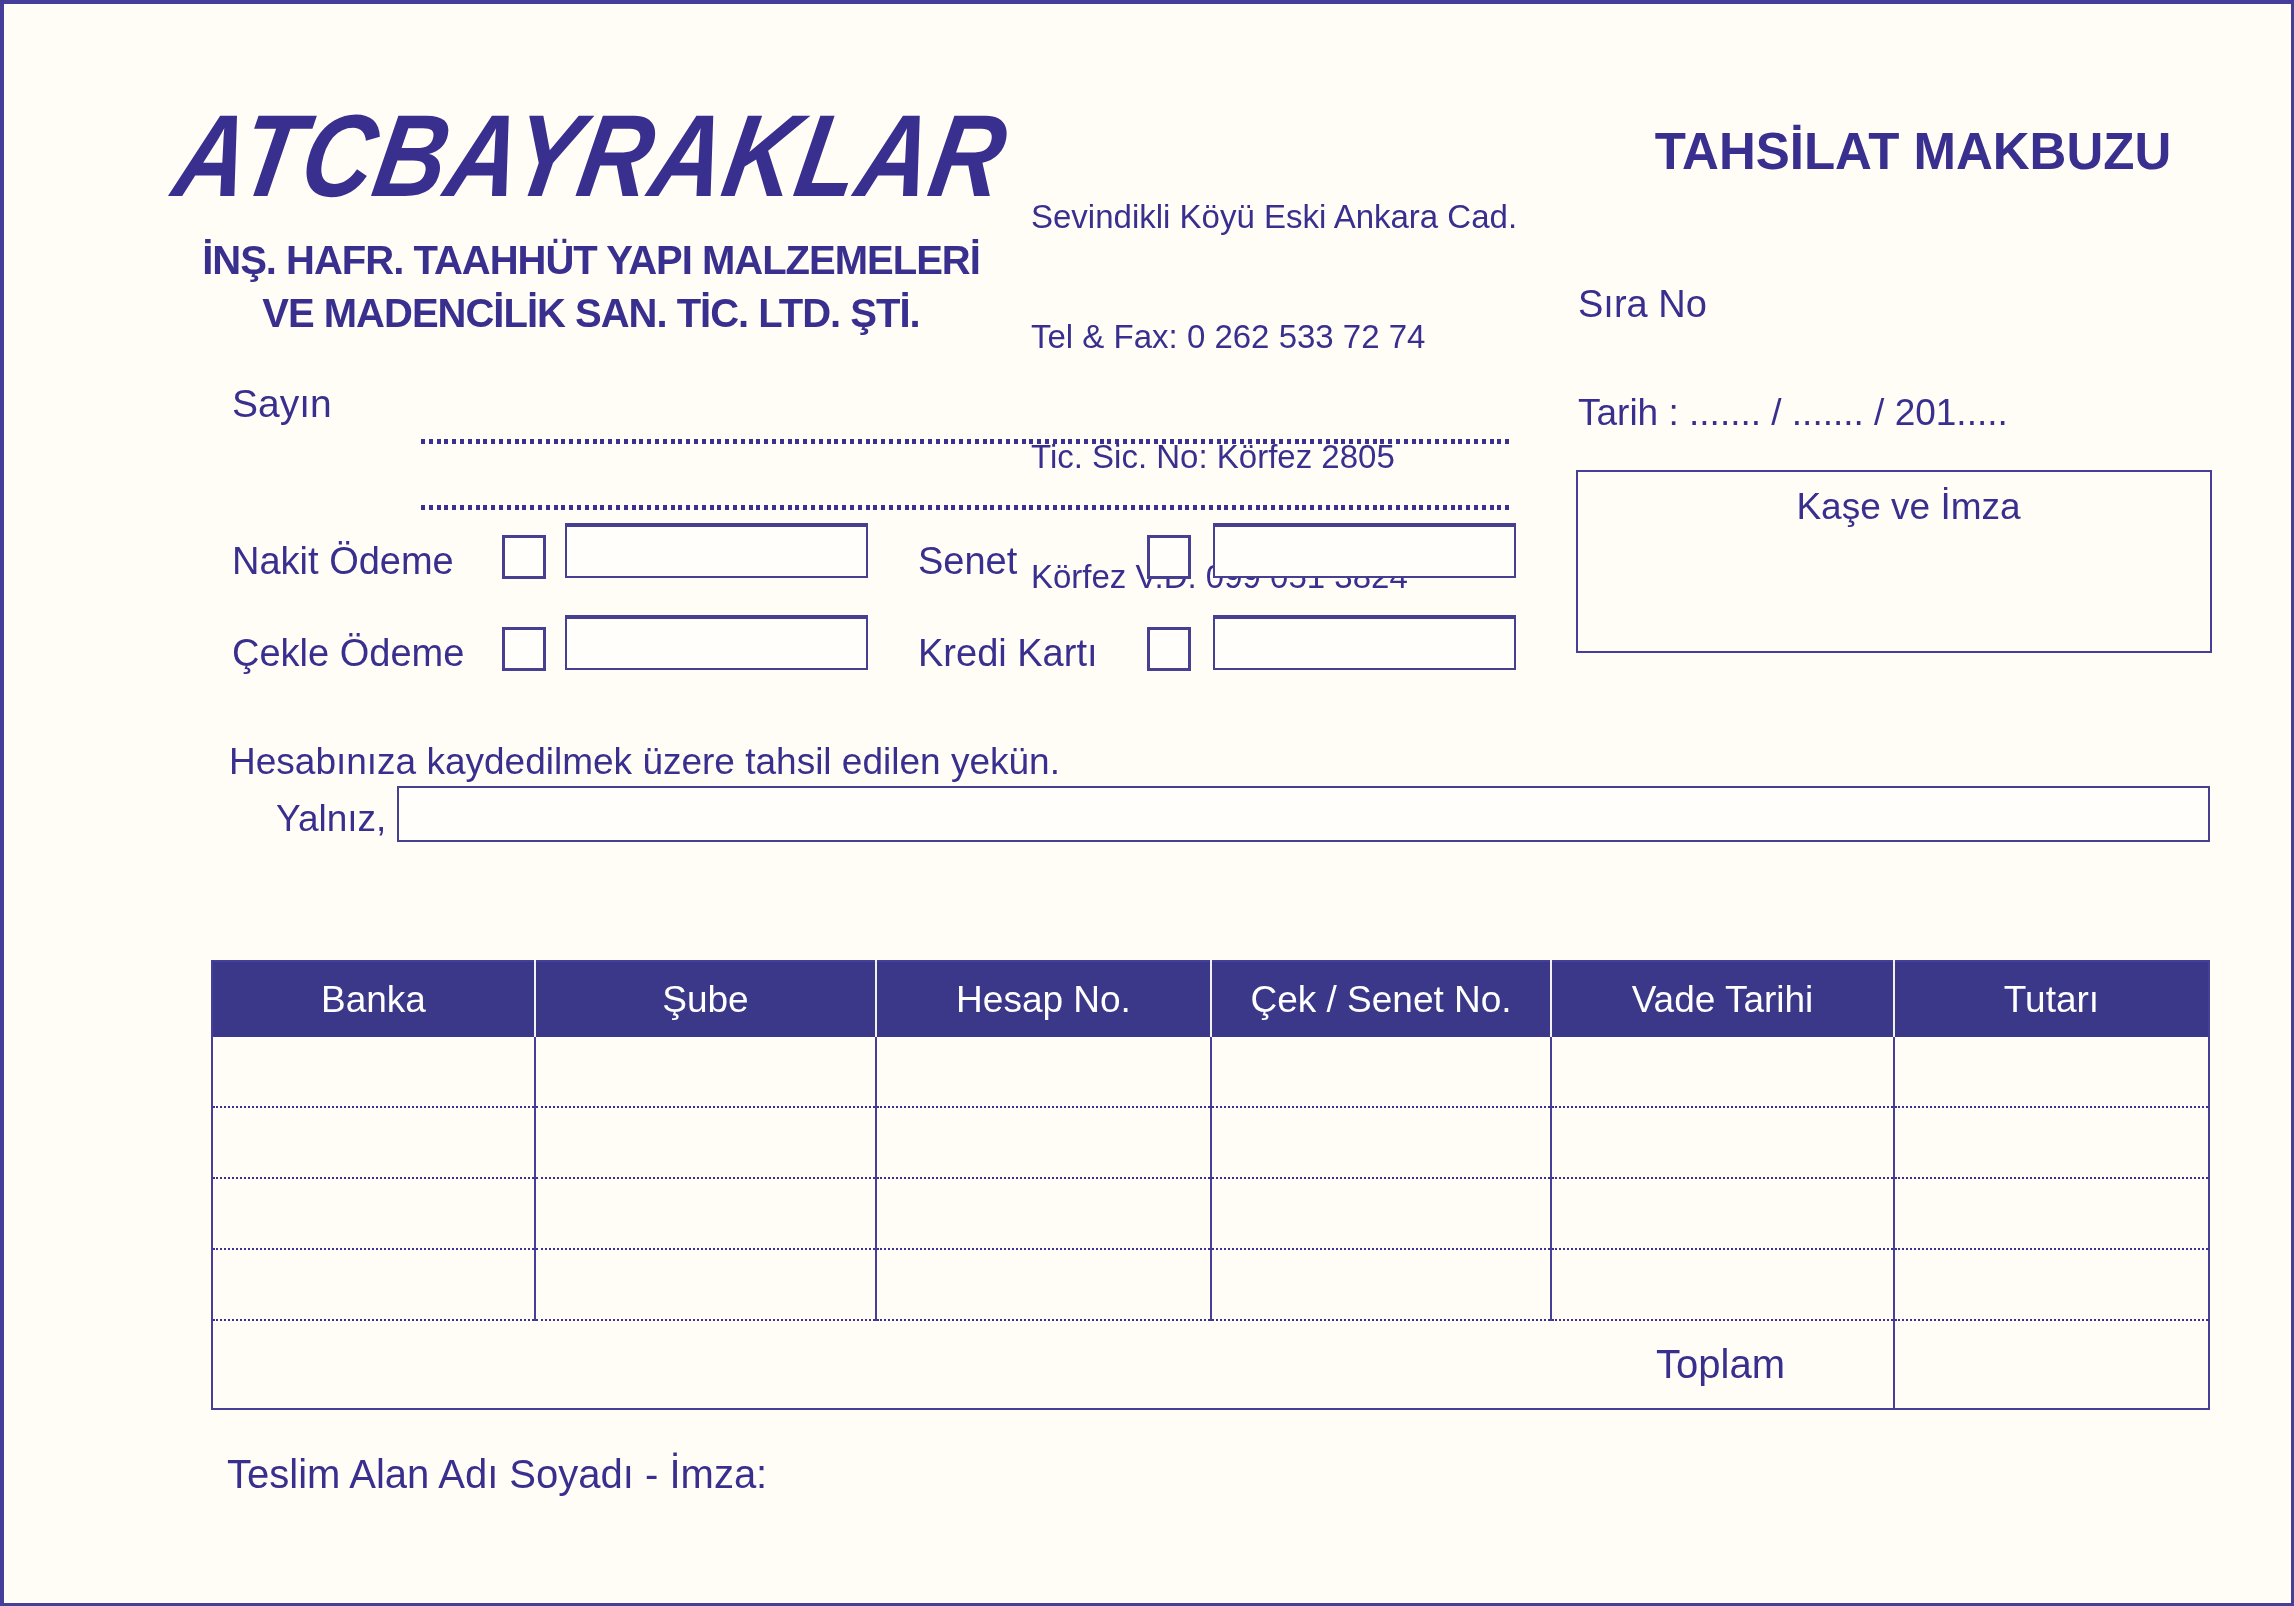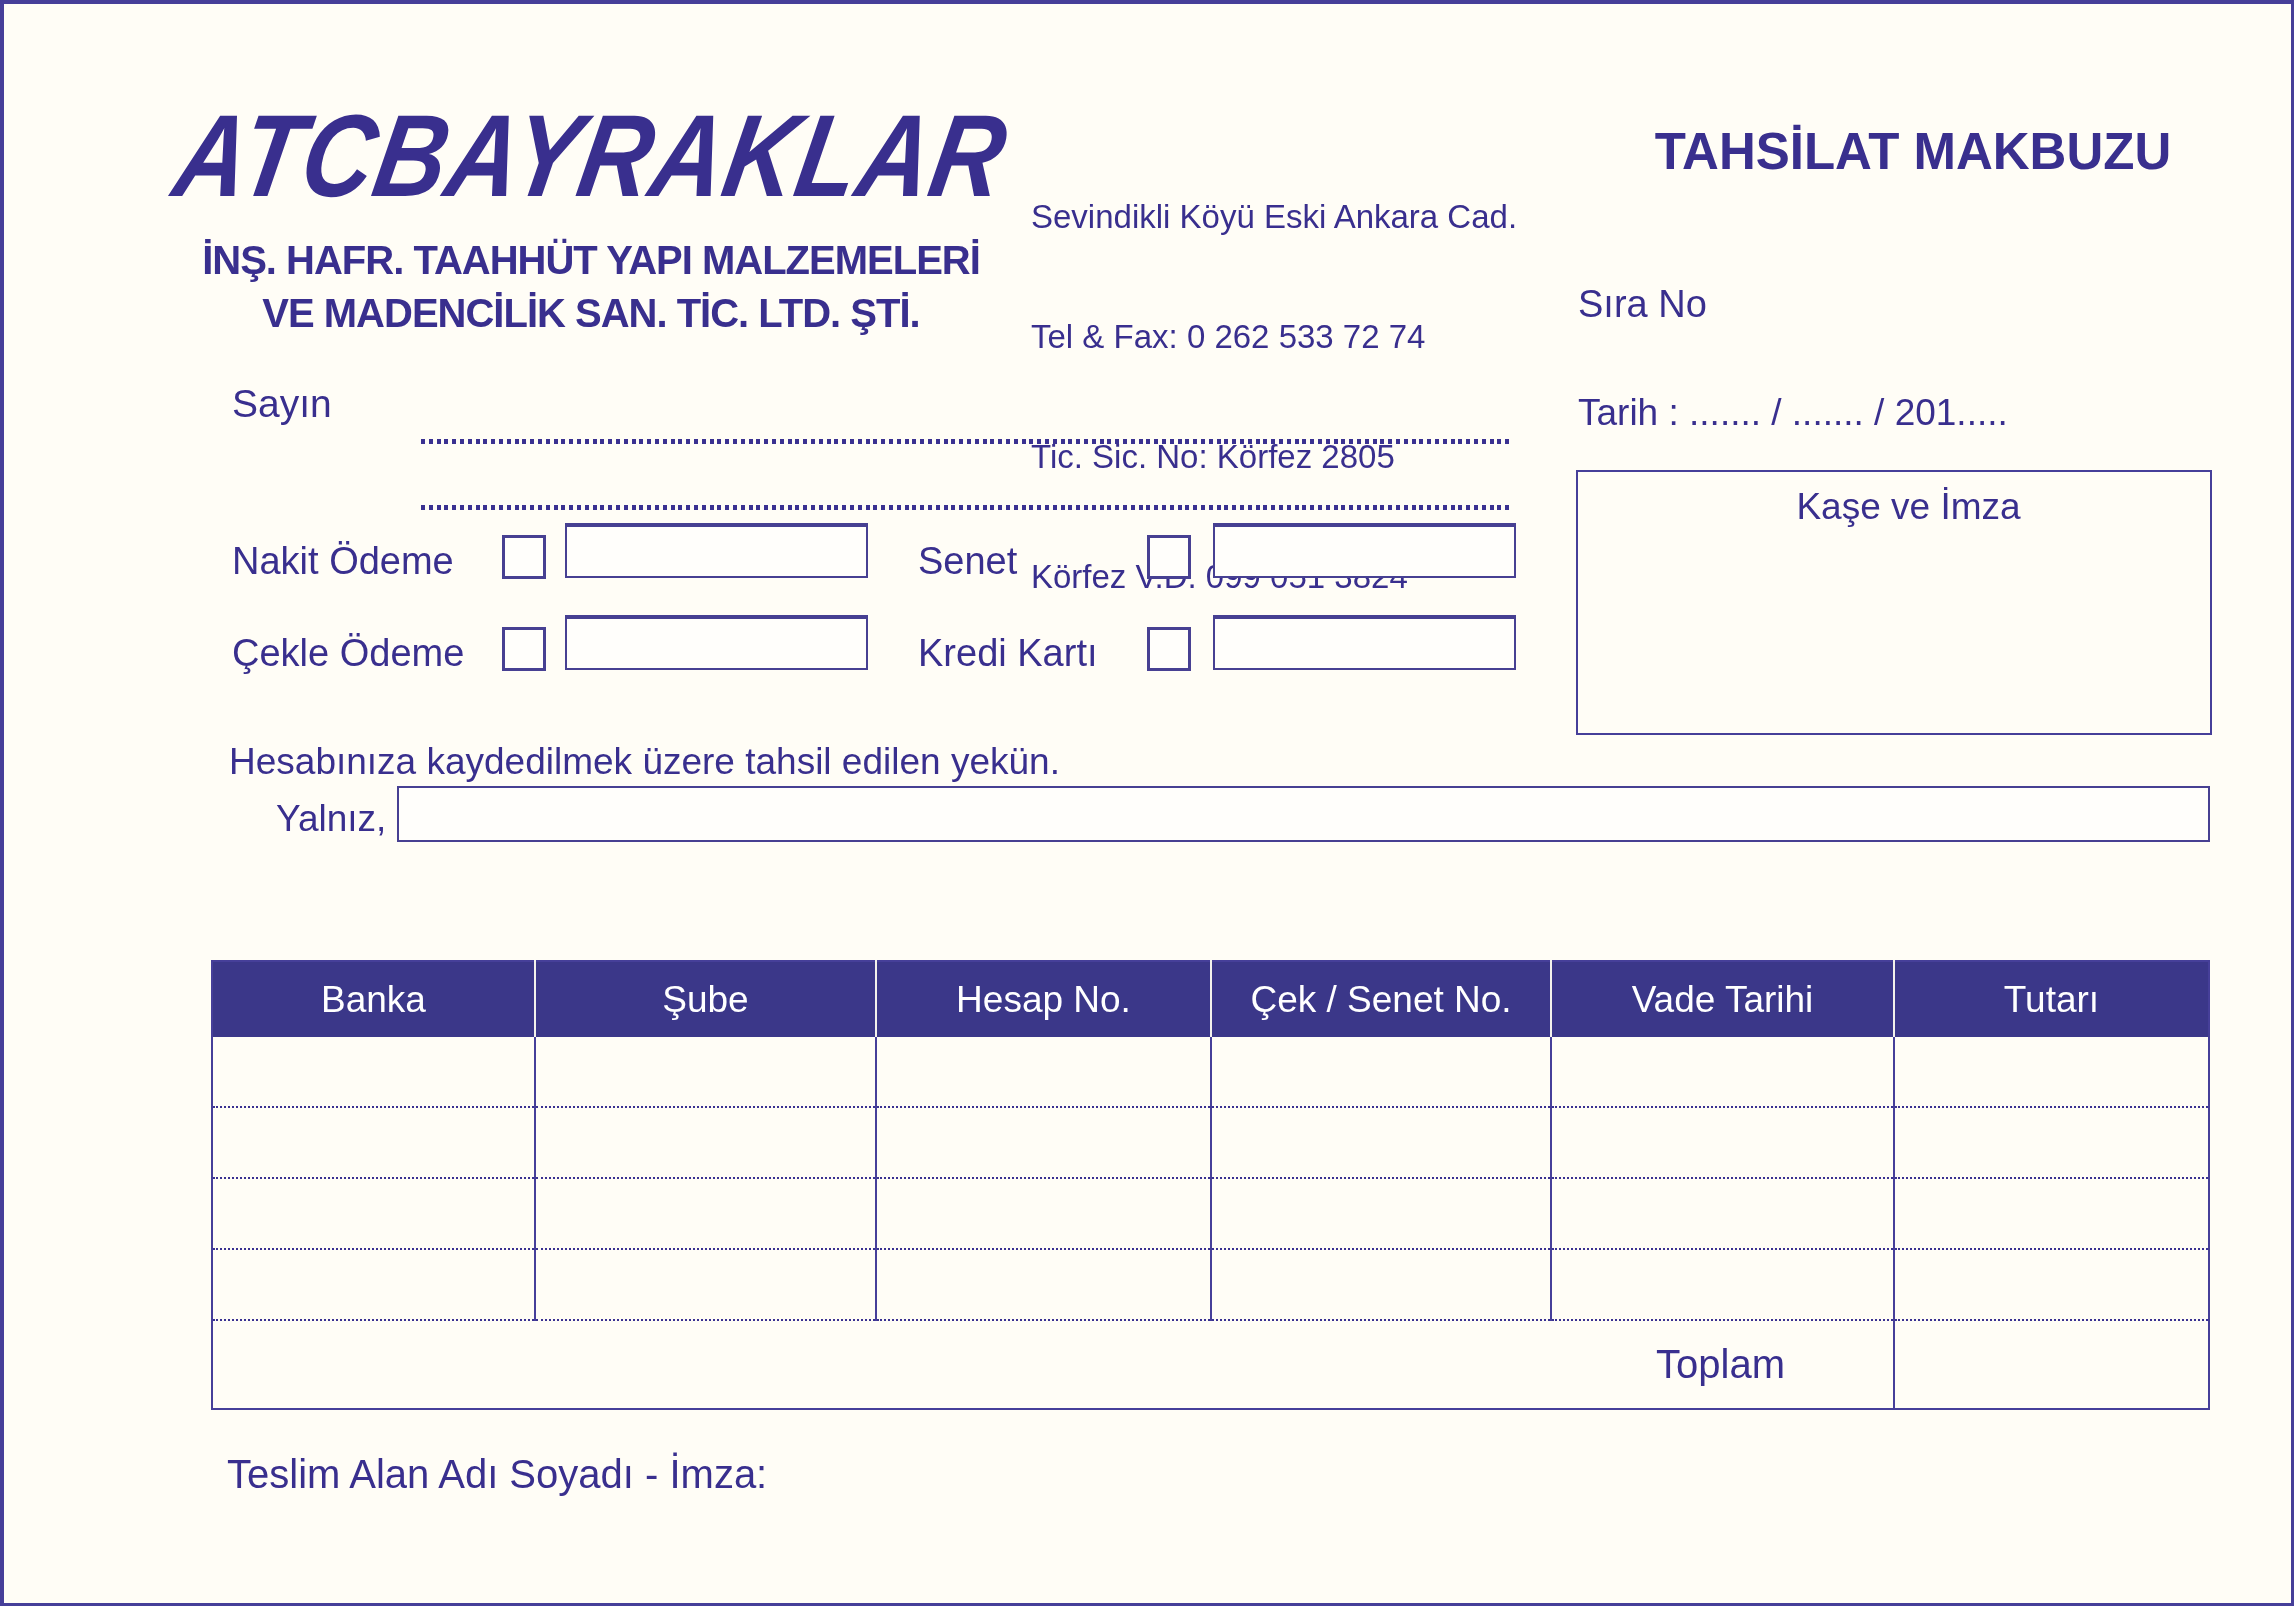--- a/index.html
+++ b/index.html
@@ -37,21 +37,21 @@
   .tarih{left:1574px;top:388px;font-size:37px;white-space:nowrap;}
 
   
   .sayin{left:228px;top:378px;font-size:39px;}
   .dotline{height:4.9px;width:1092px;left:417px;
     background:repeating-linear-gradient(to right,#3a3191 0 3.9px,transparent 3.9px 7.8px);}
   .dotline1{top:435px;}
   .dotline2{top:501px;}
 
   
-  .kase-box{left:1572px;top:466px;width:636px;height:265px;
+  .kase-box{left:1572px;top:466px;width:636px;height:183px;
     border:2.9px solid #463f99;box-sizing:border-box;text-align:center;padding-left:29px;}
   .kase-label{font-size:37px;margin-top:13.6px;}
 
   
   .pay-label{font-size:38px;white-space:nowrap;}
   .checkbox{width:44px;height:44px;border:3.9px solid #474092;box-sizing:border-box;background:#fffefb;}
   .paybox{width:303px;height:55px;border:2.9px solid #474092;border-top-width:4.9px;box-sizing:border-box;background:#fffefb;}
 
   
   .hesap-line{left:225px;top:737px;font-size:37px;}

